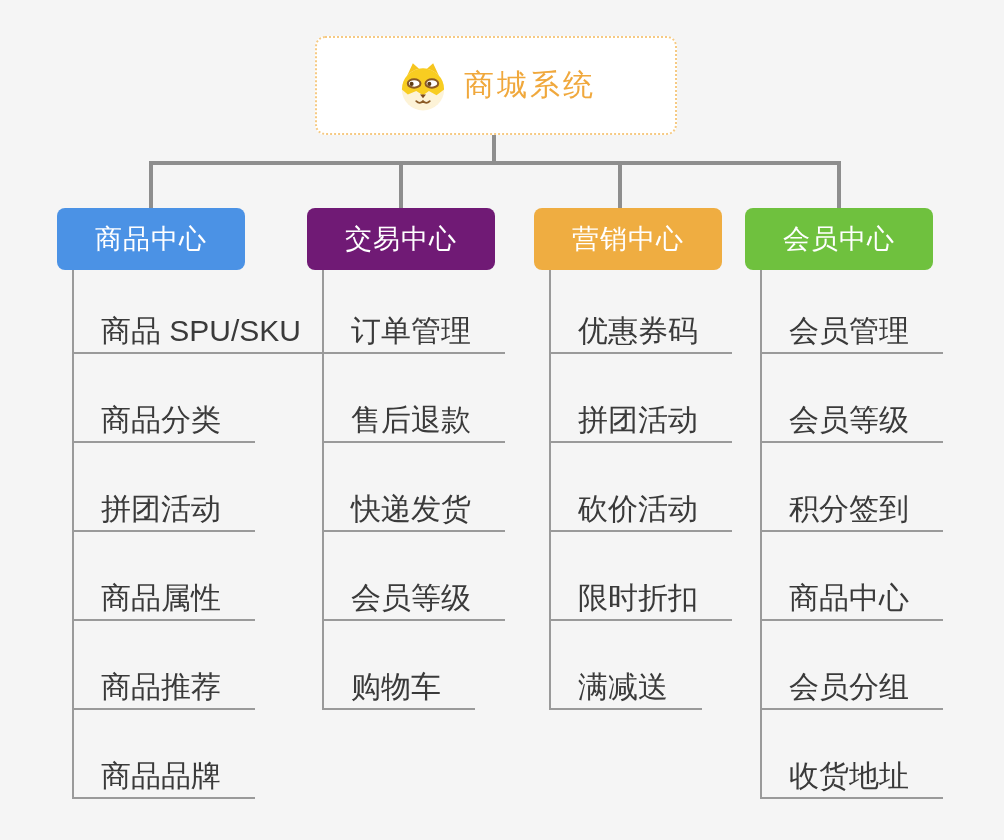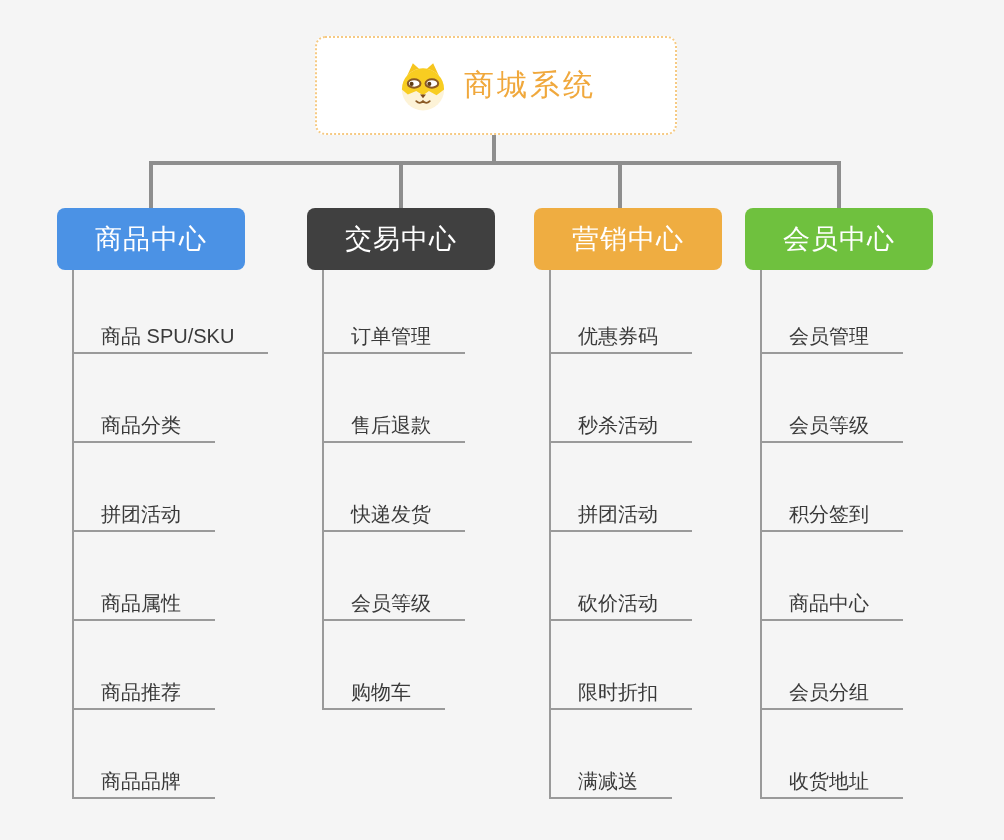--- a/index.html
+++ b/index.html
@@ -65,21 +65,21 @@
     border-left: 2px solid #9a9a9a;
     width: fit-content;
   }
   .leaf {
     height: 89px;
     width: fit-content;
     display: flex;
     align-items: flex-end;
     border-bottom: 2px solid #9a9a9a;
     padding: 0 34px 6px 27px;
-    font-size: 20px;
+    font-size: 30px;
     color: #3a3a3a;
     white-space: nowrap;
     line-height: 1;
   }
   .leaf:first-child { height: 84px; }
 </style>
 </head>
 <body>
 
 <div class="canvas">
@@ -113,35 +113,34 @@
       <div class="leaf">商品 SPU/SKU</div>
       <div class="leaf">商品分类</div>
       <div class="leaf">拼团活动</div>
       <div class="leaf">商品属性</div>
       <div class="leaf">商品推荐</div>
       <div class="leaf">商品品牌</div>
     </div>
   </div>
 
   <div class="branch col-1">
-    <div class="branch-header" style="background: #404040;">交易中心</div>
+    <div class="branch-header" style="background: #701a75;">交易中心</div>
     <div class="branch-items">
       <div class="leaf">订单管理</div>
       <div class="leaf">售后退款</div>
       <div class="leaf">快递发货</div>
       <div class="leaf">会员等级</div>
       <div class="leaf">购物车</div>
     </div>
   </div>
 
   <div class="branch col-2">
     <div class="branch-header" style="background: rgb(239, 173, 65);">营销中心</div>
     <div class="branch-items">
       <div class="leaf">优惠券码</div>
-      <div class="leaf">秒杀活动</div>
       <div class="leaf">拼团活动</div>
       <div class="leaf">砍价活动</div>
       <div class="leaf">限时折扣</div>
       <div class="leaf">满减送</div>
     </div>
   </div>
 
   <div class="branch col-3">
     <div class="branch-header" style="background: rgb(111, 193, 62);">会员中心</div>
     <div class="branch-items">

